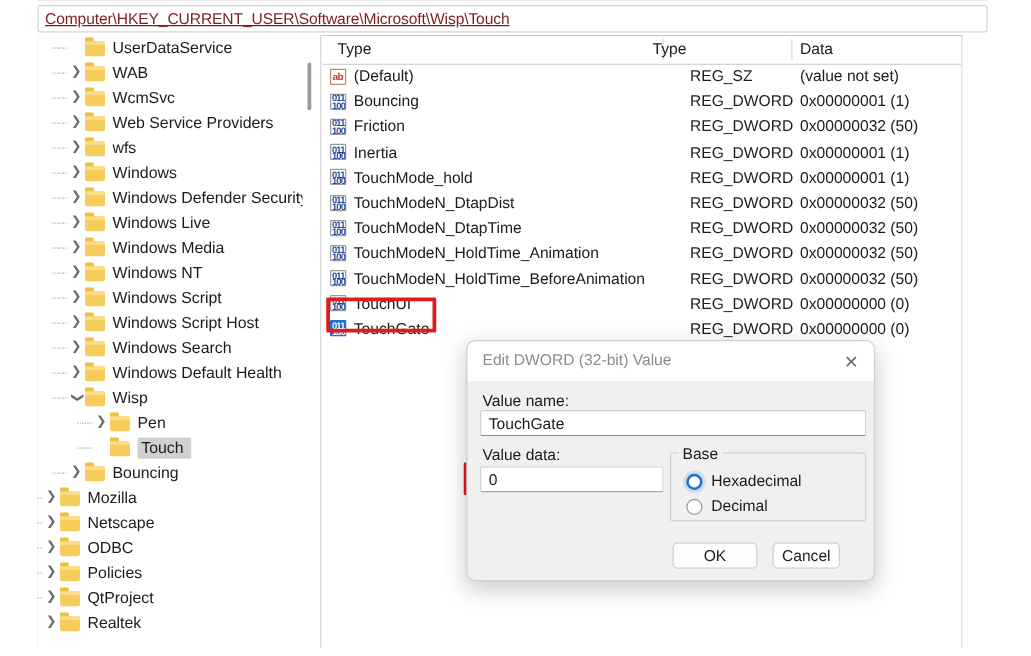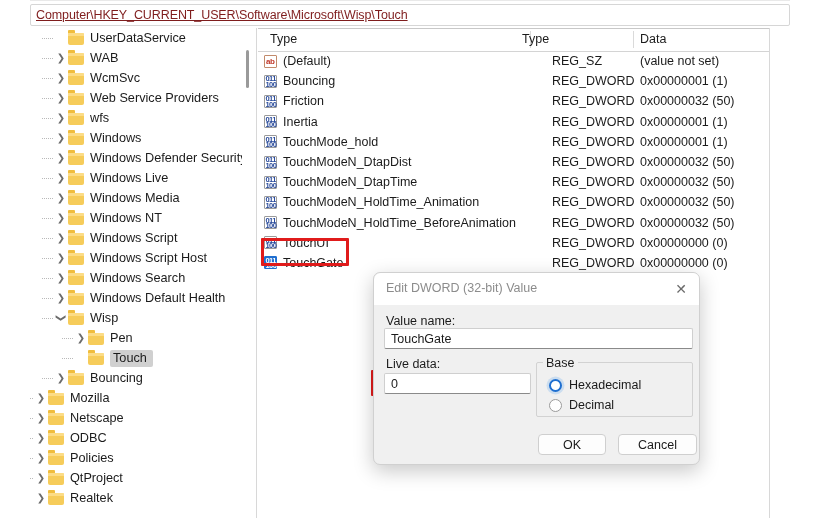--- a/index.html
+++ b/index.html
@@ -494,35 +494,35 @@
     <div id="dlg-title">
       <span class="t">Edit DWORD (32-bit) Value</span>
       <span id="dlg-close">✕</span>
     </div>
 
     <span class="dlbl" style="left:12px; top:41px;">Value name:</span>
     <div class="dfield" style="left:10px; top:55px; width:309px; height:21px;">
       <span class="txt">TouchGate</span>
     </div>
 
-    <span class="dlbl" style="left:12px; top:84px;">Live data:</span>
+    <span class="dlbl" style="left:12px; top:84px;">Value data:</span>
     <div class="dfield" style="left:10px; top:100px; width:147px; height:21px;">
       <span class="txt">0</span>
     </div>
 
     <div id="basebox" style="left:162px; top:83px;">
       <div class="gb"></div>
       <span class="gtitle">Base</span>
       <div class="radio on" style="left:13px; top:22px;">
         <span class="rc"></span>
         <span>Hexadecimal</span>
       </div>
       <div class="radio" style="left:13px; top:42px;">
         <span class="rc"></span>
         <span>Decimal</span>
       </div>
     </div>
 
     <div class="dbtn" style="left:164px; top:161px; width:68px;">OK</div>
-    <div class="dbtn" style="left:244px; top:161px; width:79px;">Cancel</div>
+    <div class="dbtn" style="left:244px; top:161px; width:54px;">Cancel</div>
   </div>
 
 </div>
 
 </body></html>

